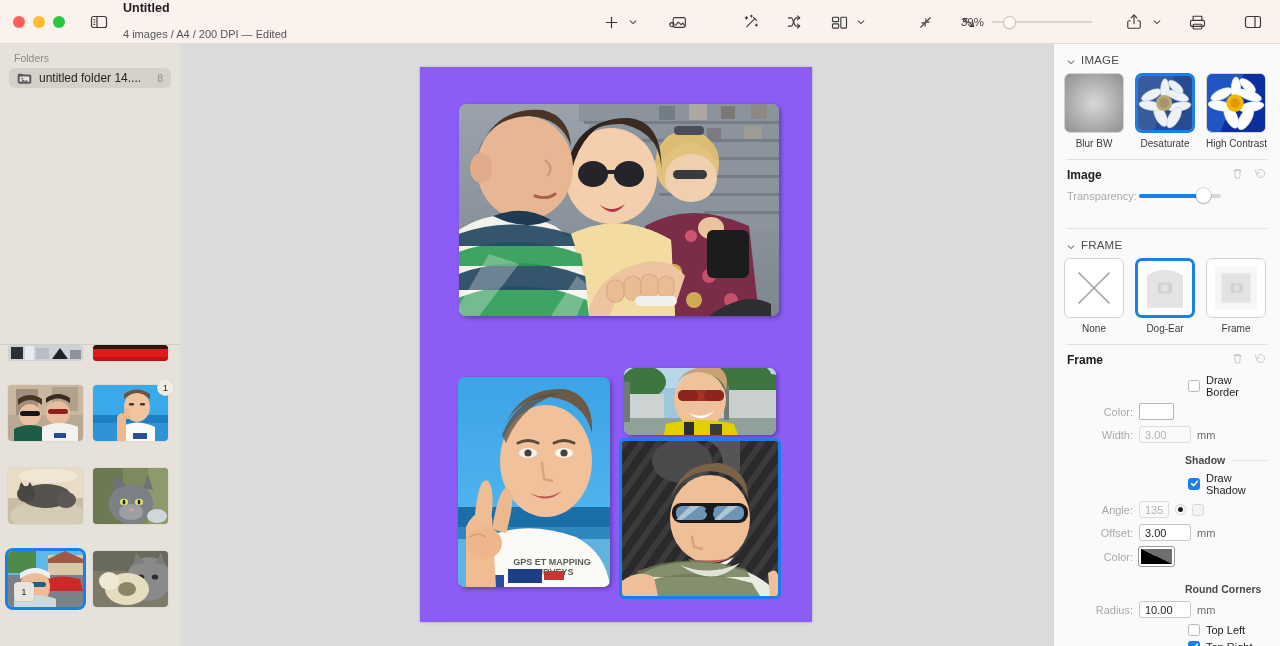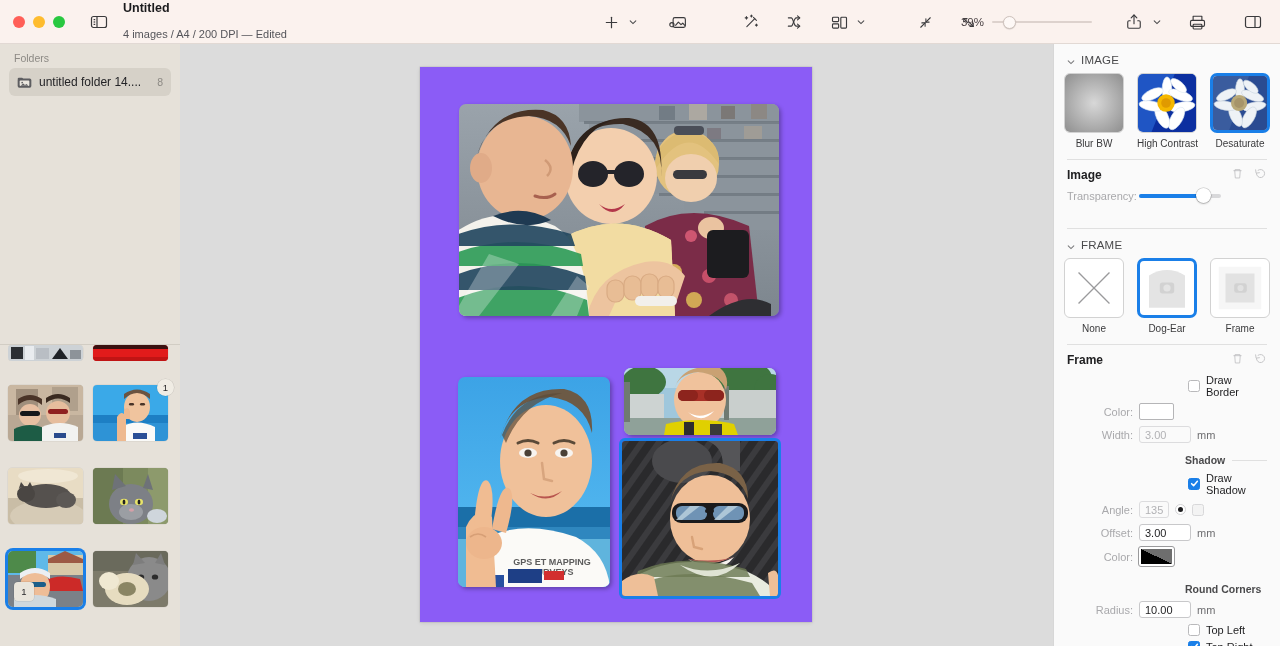--- a/index.html
+++ b/index.html
@@ -42,21 +42,21 @@
   .zoom-knob { position:absolute; top:2px; left:11px; width:13px; height:13px; border-radius:50%;
                background:#fdf8f6; border:1px solid #cfc3bd; box-shadow:0 0.5px 1px rgba(0,0,0,.18); }
 
   
   .sidebar {
     position:absolute; left:0; top:44px; width:180px; height:602px;
     background:#e6e1d9;
   }
   .folders-label { padding:8px 0 4px 14px; font-size:10.5px; color:#8d8a85; }
   .folder-row {
-    margin:0 9px; height:28px; border-radius:6px; background:#d6d1c8;
+    margin:0 9px; height:20px; border-radius:6px; background:#d6d1c8;
     display:flex; align-items:center; padding:0 8px; gap:7px;
   }
   .folder-name { flex:1; font-size:12px; color:#232326; white-space:nowrap; overflow:hidden; }
   .folder-count { font-size:10.5px; color:#8d8a85; }
 
   .thumb-sep { position:absolute; left:0; top:300px; width:180px; height:1px; background:#d2cdc4; }
 
   .thumb-grid {
     position:absolute; left:0; top:301px; width:180px; height:345px;
     padding:0 8px;
@@ -93,21 +93,21 @@
   
   .inspector {
     position:absolute; left:1053px; top:44px; width:227px; height:602px;
     background:#fafafa; border-left:1px solid #d7d7d7;
     font-size:11px; overflow:hidden;
   }
   .sec-head { display:flex; align-items:center; gap:6px; padding:10px 0 7px 13px; }
   .sec-title { font-size:11.5px; color:#4a4a4c; letter-spacing:.2px; }
   .disclosure { width:8px; height:8px; color:#7a7a7c; }
 
-  .preset-row { display:flex; justify-content:space-between; gap:11px; padding:0 10px; }
+  .preset-row { display:flex; justify-content:flex-start; gap:11px; padding:0 10px; }
   .preset { width:60px; }
   .preset-box {
     width:60px; height:60px; border-radius:6px; overflow:hidden; position:relative;
     border:1px solid #d2d2d2; background:#fff;
   }
   .preset.sel .preset-box { border:3px solid #1a7fe8; border-radius:7px; }
   .preset-cap { text-align:center; font-size:10px; color:#3a3a3c; margin-top:5px; white-space:nowrap; }
 
   .divider { height:1px; background:#e0e0e0; margin:10px 13px 0 13px; }
 
@@ -670,20 +670,41 @@
               <stop offset="0" stop-color="#d8d8d8"></stop>
                   <stop offset="0.55" stop-color="#b0b0b0"></stop>
                   <stop offset="1" stop-color="#8f8f8f"></stop>
             </radialGradient>
               </defs>
             <rect width="60" height="60" fill="url(#blurg)"></rect>
           </svg>
         </div>
         <div class="preset-cap">Blur BW</div>
       </div>
+      <div class="preset sel">
+        <div class="preset-box">
+          <svg width="100%" height="100%" viewBox="0 0 60 60" preserveAspectRatio="none">
+            <rect width="60" height="60" fill="#3a5c9e"></rect>
+            <path d="M40 0 L60 0 L60 60 L18 60 Z" fill="#2a4b92"></path>
+            <g fill="#eef2f6" stroke="#c9d4de" stroke-width="0.6">
+              <ellipse cx="30" cy="16" rx="5" ry="13"></ellipse>
+                <ellipse cx="44" cy="22" rx="13" ry="5" transform="rotate(20 44 22)"></ellipse>
+              <ellipse cx="46" cy="34" rx="13" ry="5" transform="rotate(-10 46 34)"></ellipse>
+              <ellipse cx="40" cy="46" rx="6" ry="13" transform="rotate(30 40 46)"></ellipse>
+              <ellipse cx="25" cy="44" rx="6" ry="13" transform="rotate(-25 25 44)"></ellipse>
+              <ellipse cx="14" cy="33" rx="13" ry="5" transform="rotate(10 14 33)"></ellipse>
+              <ellipse cx="15" cy="21" rx="12" ry="5" transform="rotate(-25 15 21)"></ellipse>
+              <ellipse cx="42" cy="12" rx="10" ry="4.5" transform="rotate(40 42 12)"></ellipse>
+            </g>
+            <circle cx="29" cy="30" r="9" fill="#b8a878"></circle>
+            <circle cx="29" cy="30" r="5.5" fill="#a6946a"></circle>
+          </svg>
+        </div>
+        <div class="preset-cap">Desaturate</div>
+      </div>
       <div class="preset">
         <div class="preset-box">
           <svg width="100%" height="100%" viewBox="0 0 60 60" preserveAspectRatio="none">
             <rect width="60" height="60" fill="#1f55c4"></rect>
             <path d="M38 0 L60 0 L60 60 L14 60 Z" fill="#0c2fa0"></path>
             <g fill="#ffffff" stroke="#dde8f2" stroke-width="0.6">
               <ellipse cx="30" cy="16" rx="5" ry="13"></ellipse>
                 <ellipse cx="44" cy="22" rx="13" ry="5" transform="rotate(20 44 22)"></ellipse>
               <ellipse cx="46" cy="34" rx="13" ry="5" transform="rotate(-10 46 34)"></ellipse>
               <ellipse cx="40" cy="46" rx="6" ry="13" transform="rotate(30 40 46)"></ellipse>
@@ -691,41 +712,20 @@
               <ellipse cx="14" cy="33" rx="13" ry="5" transform="rotate(10 14 33)"></ellipse>
               <ellipse cx="15" cy="21" rx="12" ry="5" transform="rotate(-25 15 21)"></ellipse>
               <ellipse cx="42" cy="12" rx="10" ry="4.5" transform="rotate(40 42 12)"></ellipse>
             </g>
             <circle cx="29" cy="30" r="9" fill="#f5b800"></circle>
             <circle cx="29" cy="30" r="5" fill="#e09a00"></circle>
           </svg>
         </div>
         <div class="preset-cap">High Contrast</div>
       </div>
-      <div class="preset sel">
-        <div class="preset-box">
-          <svg width="100%" height="100%" viewBox="0 0 60 60" preserveAspectRatio="none">
-            <rect width="60" height="60" fill="#3a5c9e"></rect>
-            <path d="M40 0 L60 0 L60 60 L18 60 Z" fill="#2a4b92"></path>
-            <g fill="#eef2f6" stroke="#c9d4de" stroke-width="0.6">
-              <ellipse cx="30" cy="16" rx="5" ry="13"></ellipse>
-                <ellipse cx="44" cy="22" rx="13" ry="5" transform="rotate(20 44 22)"></ellipse>
-              <ellipse cx="46" cy="34" rx="13" ry="5" transform="rotate(-10 46 34)"></ellipse>
-              <ellipse cx="40" cy="46" rx="6" ry="13" transform="rotate(30 40 46)"></ellipse>
-              <ellipse cx="25" cy="44" rx="6" ry="13" transform="rotate(-25 25 44)"></ellipse>
-              <ellipse cx="14" cy="33" rx="13" ry="5" transform="rotate(10 14 33)"></ellipse>
-              <ellipse cx="15" cy="21" rx="12" ry="5" transform="rotate(-25 15 21)"></ellipse>
-              <ellipse cx="42" cy="12" rx="10" ry="4.5" transform="rotate(40 42 12)"></ellipse>
-            </g>
-            <circle cx="29" cy="30" r="9" fill="#b8a878"></circle>
-            <circle cx="29" cy="30" r="5.5" fill="#a6946a"></circle>
-          </svg>
-        </div>
-        <div class="preset-cap">Desaturate</div>
-      </div>
     </div>
 
     <div class="divider"></div>
 
     <div class="sub-head">
       <span class="sub-title">Image</span>
       <span class="sub-icons">
         <span>
           <svg viewBox="0 0 16 16" width="13" height="13" fill="none" stroke="#c4c4c6" stroke-width="1.1" stroke-linecap="round">
             <path d="M3.5 4.5 h9 M5 4.5 V3.2 h6 v1.3 M4.6 4.5 l0.7 9 h5.4 l0.7 -9"></path>

